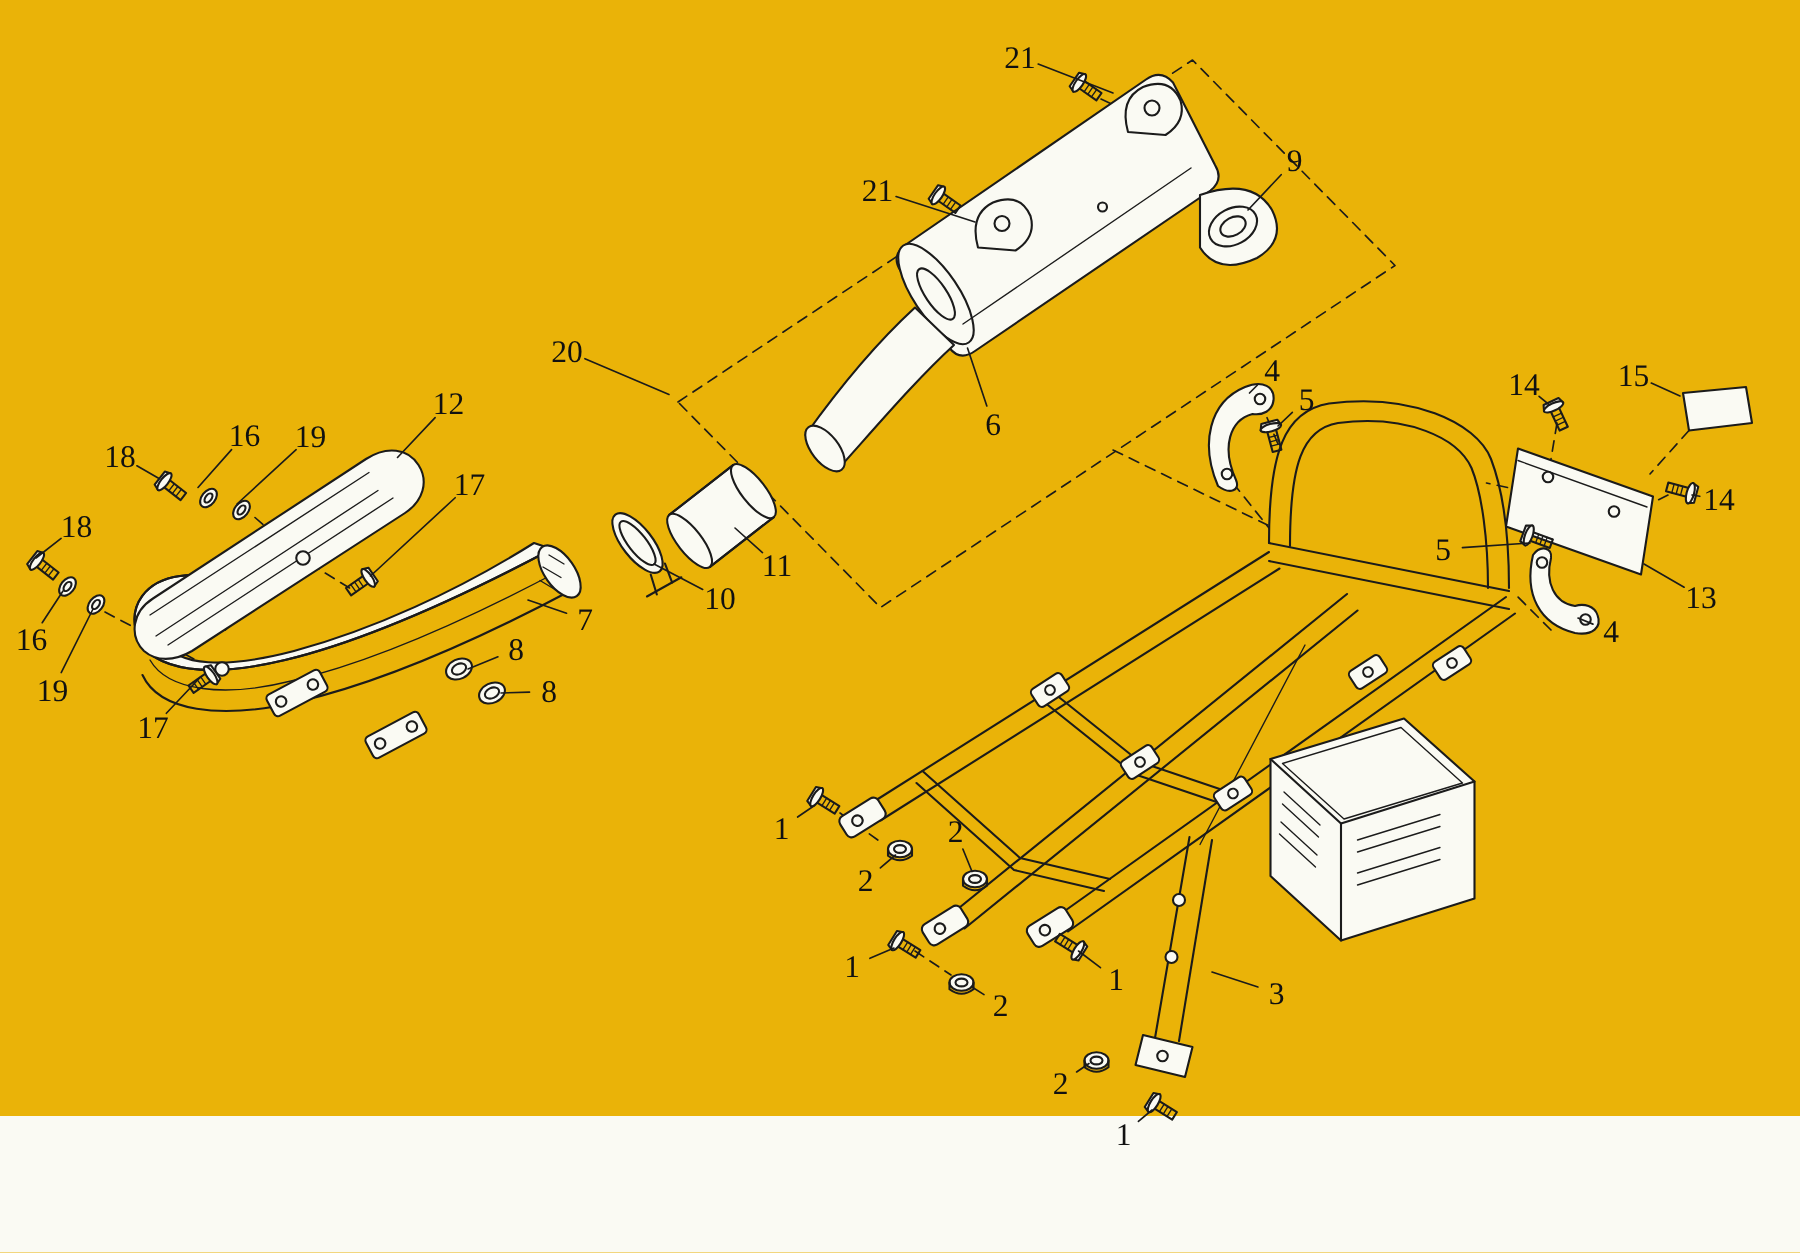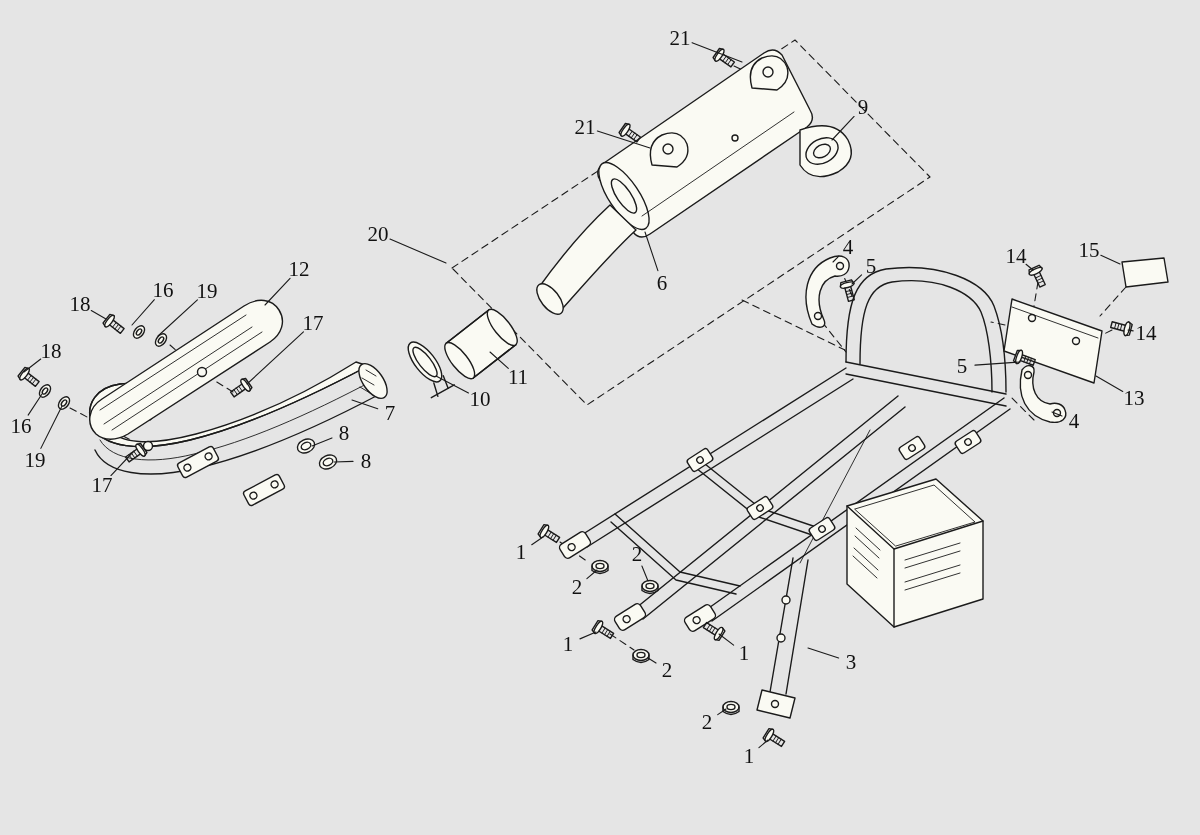--- a/index.html
+++ b/index.html
@@ -1,17 +1,17 @@
 <!DOCTYPE html>
 <html><head>
 <meta charset="utf-8">
 <style>
   html,body{margin:0;padding:0;}
   body{width:1200px;height:835px;overflow:hidden;background:#fafaf3;}
-  .stage{position:relative;width:1200px;height:835px;background:#e5e5e5;}
+  .stage{position:relative;width:1200px;height:744px;background:#eab308;}
   svg{display:block;width:1200px;height:835px;}
   #diagram-svg path,#diagram-svg ellipse,#diagram-svg circle,
   #diagram-svg rect,#diagram-svg line,#diagram-svg polyline{
     stroke:#1b1b1b;stroke-width:1.4;fill:none;
     stroke-linecap:round;stroke-linejoin:round;
   }
   #diagram-svg .solid{fill:#fafaf3;}
   #diagram-svg .thin{stroke-width:0.9;}
   #diagram-svg .dash{stroke-dasharray:7 5;stroke-width:1.1;}
   #diagram-svg .leader{stroke-width:1.1;}

